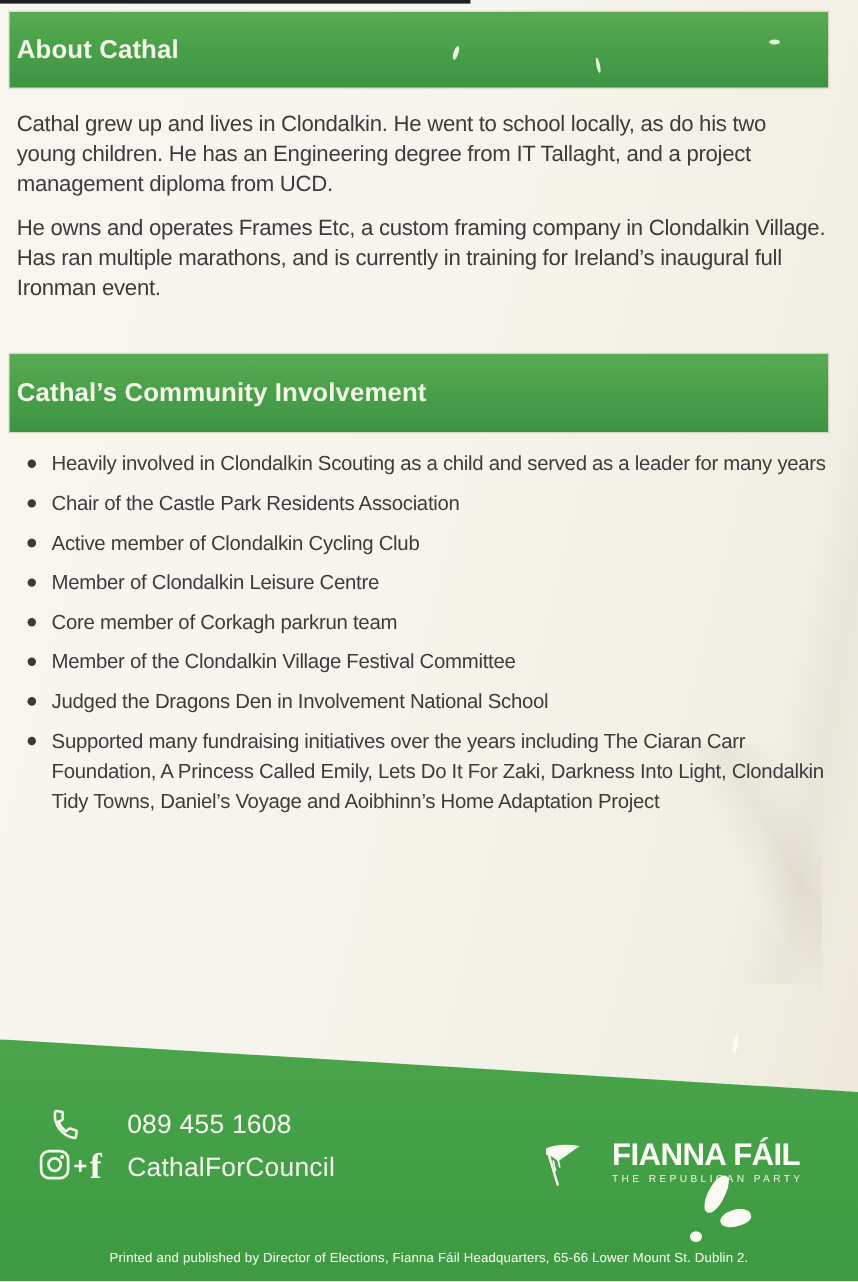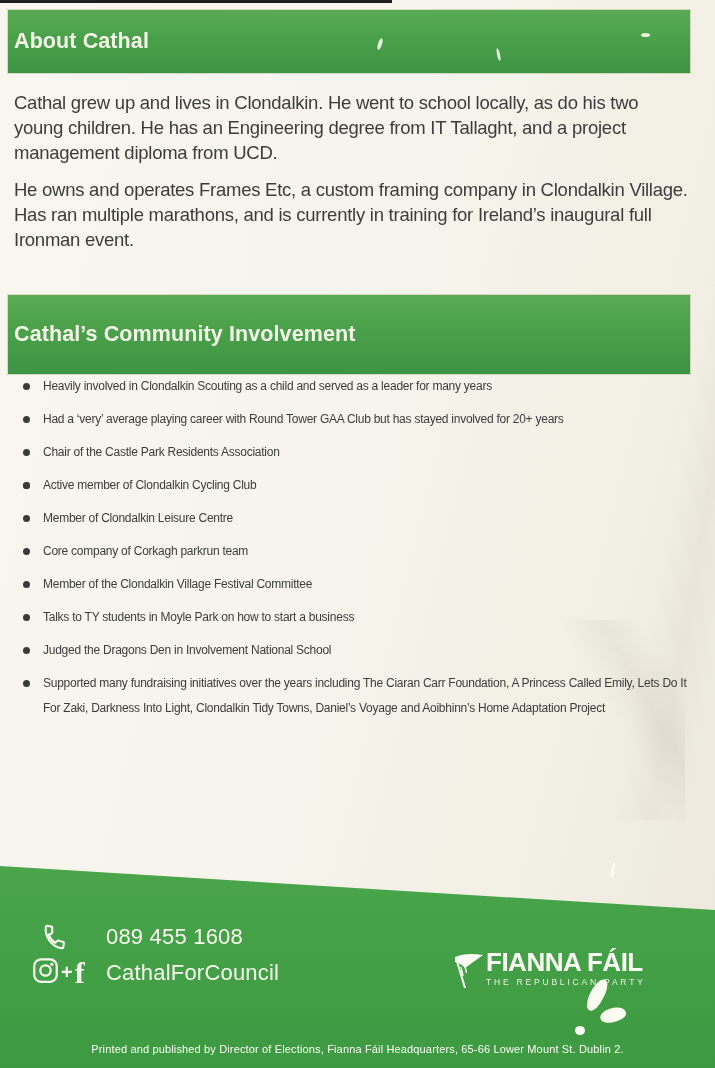--- a/index.html
+++ b/index.html
@@ -31,56 +31,56 @@
   .banner {
     position:absolute; left:8px; width:682px; box-sizing:border-box;
     display:flex; align-items:center; padding-left:6px;
     background:linear-gradient(180deg, #5aaa54 0%, #4ca14b 40%, #439947 78%, #3e9342 100%);
     box-shadow:0 0 0 1px rgba(120,140,60,0.25);
   }
   .banner-title {
     color:#f4f7e8; font-weight:bold; font-size:21.5px; letter-spacing:0.1px;
   }
   #banner-about { top:10px; height:63px; }
-  #banner-community { top:295px; height:79px; }
+  #banner-community { top:295px; height:65px; }
 
   .about-text {
     position:absolute; left:14px; top:90px; width:678px;
     color:#3c3c3c; font-size:18.5px; line-height:25px; letter-spacing:-0.25px;
   }
   .about-text p { margin:0 0 12px 0; }
 
   .community-list {
     position:absolute; left:14px; top:374px; width:682px;
     list-style:none; margin:0; padding:0;
   }
   .community-list li {
     position:relative; padding-left:29px; margin-bottom:8px;
-    color:#3c3c3c; font-size:12px; line-height:25px; letter-spacing:-0.25px;
+    color:#3c3c3c; font-size:17px; line-height:25px; letter-spacing:-0.25px;
   }
   .bullet-dot {
     position:absolute; left:9px; top:9px; width:7px; height:7px;
     border-radius:50%; background:#3a3a3a;
   }
 
   
   .footer {
     position:absolute; left:0; top:866px; width:715px; height:202px;
     background:linear-gradient(180deg, #4aa54b 0%, #43a046 45%, #3d9a42 100%);
     clip-path:polygon(0 0, 100% 44px, 100% 100%, 0 100%);
     color:#f7f9ee;
   }
   .contact { position:absolute; left:40px; top:54px;text-align:center; }
   .contact-row { display:flex; align-items:center; height:33px; margin-bottom:3px; }
   .icon-cell { width:66px; display:flex; align-items:center; }
   .contact-text { font-size:22px; letter-spacing:0.2px; }
   .plus-glyph { font-size:20px; font-weight:bold; margin:0 2px; color:#f7f9ee; }
   .fb-glyph { font-size:30px; font-weight:bold; line-height:28px; color:#f7f9ee; font-family:"Liberation Serif", serif; }
 
-  .ff-logo { position:absolute; left:452px; top:84px; display:flex; gap:0; align-items:flex-start; }
+  .ff-logo { position:absolute; left:452px; top:84px; display:flex; gap:24px; align-items:flex-start; }
   .ff-text .ff-title {
     font-size:26px; font-weight:bold; letter-spacing:-0.5px; line-height:24px; color:#fbfcf4;
   }
   .ff-text .ff-tagline {
     font-size:8.5px; letter-spacing:2.8px; margin-top:3px; color:#eef3e2;
   }
 
   .fine-print {
     position:absolute; left:0; right:0; top:177px; text-align:center;
     font-size:11px; letter-spacing:0.15px; color:#fcfdf5;
@@ -113,28 +113,27 @@
     <p>Cathal grew up and lives in Clondalkin. He went to school locally, as do his two young children. He has an Engineering degree from IT Tallaght, and a project management diploma from UCD.</p>
     <p>He owns and operates Frames Etc, a custom framing company in Clondalkin Village. Has ran multiple marathons, and is currently in training for Ireland’s inaugural full Ironman event.</p>
   </div>
 
   <div class="banner" id="banner-community">
     <span class="banner-title">Cathal’s Community Involvement</span>
   </div>
 
   <ul class="community-list">
     <li><span class="bullet-dot"></span><span>Heavily involved in Clondalkin Scouting as a child and served as a leader for many years</span></li>
-    <li><span class="bullet-dot"></span><span>Had a ‘very’ average playing career with Round Tower GAA Club but has stayed involved for 20+ years</span></li>
     <li><span class="bullet-dot"></span><span>Chair of the Castle Park Residents Association</span></li>
     <li><span class="bullet-dot"></span></li>
     <li><span class="bullet-dot"></span><span>Active member of Clondalkin Cycling Club</span></li>
     <li><span class="bullet-dot"></span><span>Member of Clondalkin Leisure Centre</span></li>
-    <li><span class="bullet-dot"></span><span>Core company of Corkagh parkrun team</span></li>
+    <li><span class="bullet-dot"></span><span>Core member of Corkagh parkrun team</span></li>
     <li><span class="bullet-dot"></span><span>Member of the Clondalkin Village Festival Committee</span></li>
-    <li><span class="bullet-dot"></span><span>Talks to TY students in Moyle Park on how to start a business</span></li>
+    <li><span class="bullet-dot"></span></li>
     <li><span class="bullet-dot"></span><span>Judged the Dragons Den in Involvement National School</span></li>
     <li><span class="bullet-dot"></span><span>Supported many fundraising initiatives over the years including The Ciaran Carr Foundation, A Princess Called Emily, Lets Do It For Zaki, Darkness Into Light, Clondalkin Tidy Towns, Daniel’s Voyage and Aoibhinn’s Home Adaptation Project</span></li>
   </ul>
 
   <div class="footer">
 
     <div class="contact">
 
       <div class="contact-row">
         <span class="icon-cell">

